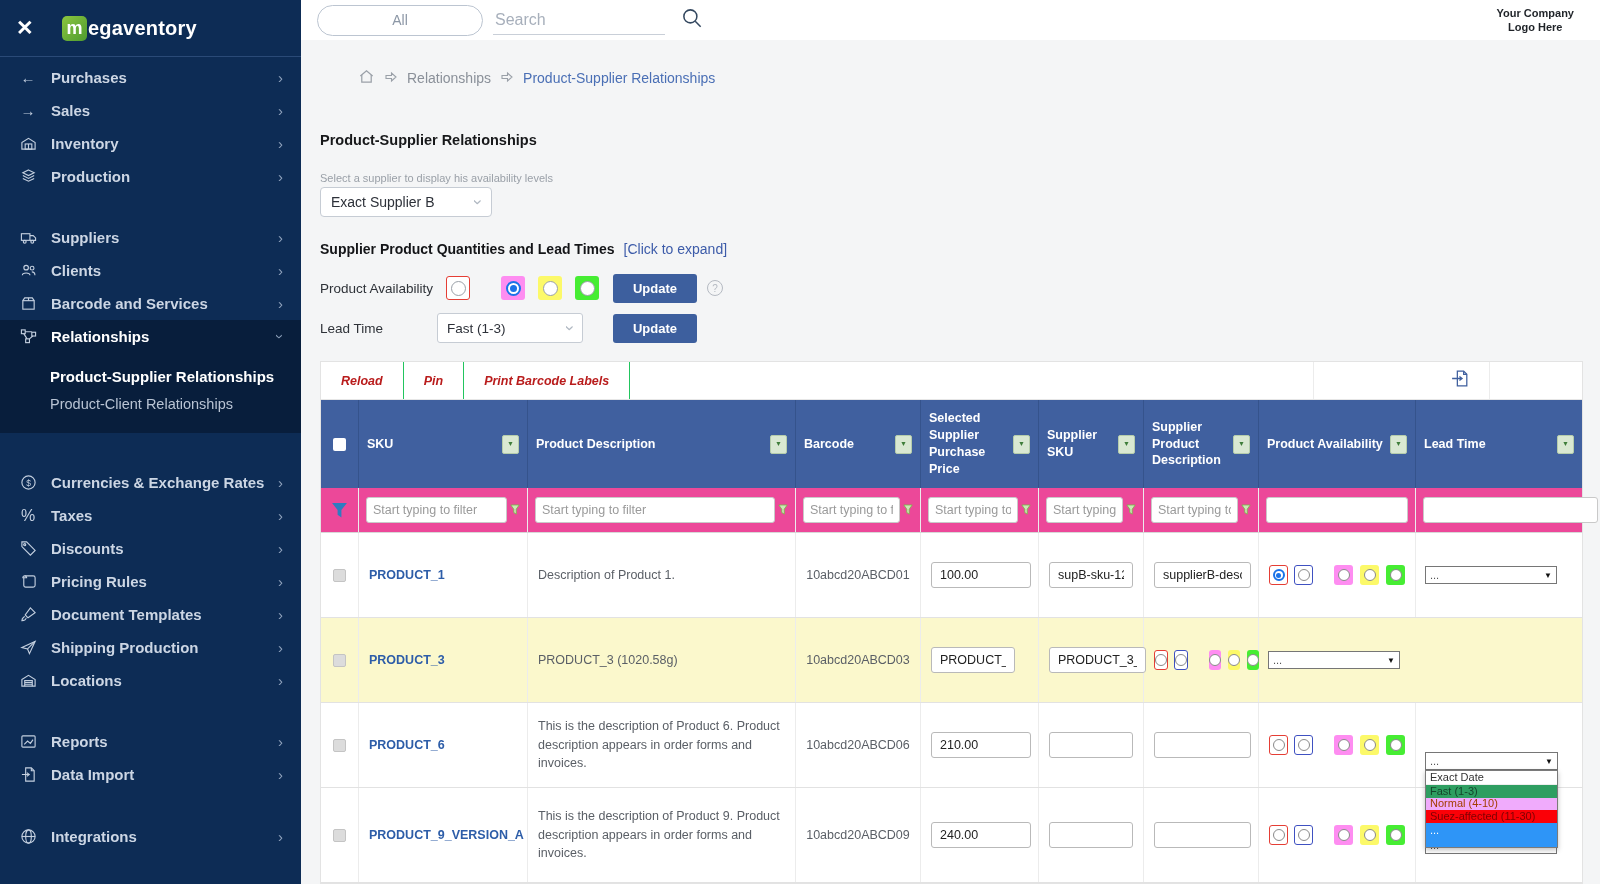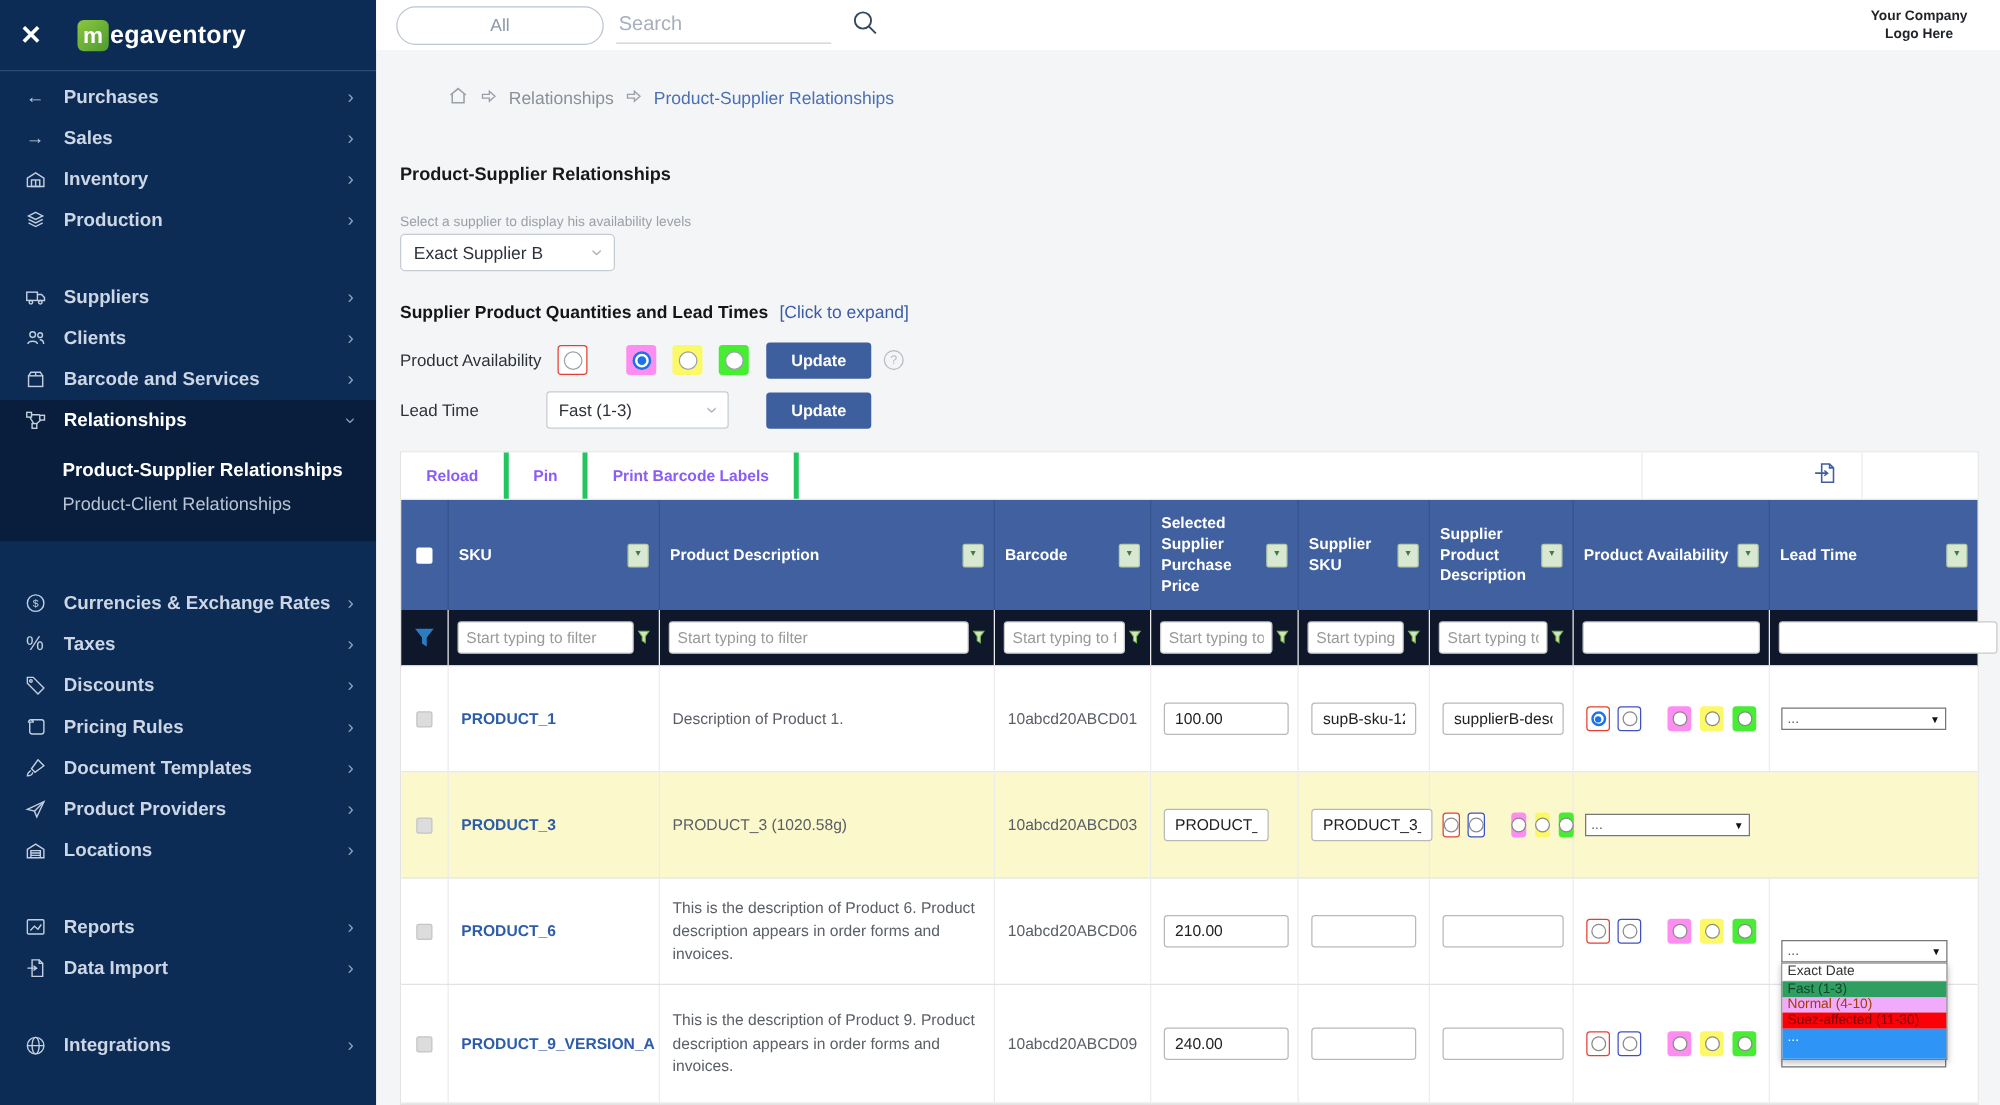--- a/index.html
+++ b/index.html
@@ -63,36 +63,36 @@
   .radio.sel::after { content:""; position:absolute; inset:2px; background:#1a73e8; border-radius:50%; }
   .update-btn { margin-left:14px; width:84px; height:29px; background:#3d5f9e; color:#fff; font-weight:bold; font-size:13px; border:0; border-radius:3px; display:flex; align-items:center; justify-content:center; cursor:pointer; }
   .ctrl-row.avail .update-btn { margin-left:14px; }
   .help-circ { margin-left:10px; width:16px; height:16px; border-radius:50%; border:1px solid #b5bac2; color:#b5bac2; font-size:10px; display:flex; align-items:center; justify-content:center; }
   .lead-select { width:146px; height:30px; background:#fff; border:1px solid #c6ccd4; border-radius:3px; display:flex; align-items:center; justify-content:space-between; padding:0 9px; font-size:13.5px; color:#2d3139; cursor:pointer; }
   .lead-select + .update-btn { margin-left:30px; }
 
   
   .gridwrap { margin-top:18px; width:1263px; position:relative; background:#fff; border:1px solid #e3e3e3; }
   .toolbar { height:38px; display:flex; align-items:stretch; background:#fff; border-bottom:1px solid #e6e6e6; }
-  .tb-btn { display:flex; align-items:center; padding:0 20px; font-size:12.5px; font-weight:bold; color:#8b5cf6; border-right:4px solid #22c55e; cursor:pointer; }
+  .tb-btn { display:flex; align-items:center; padding:0 20px; font-size:12.5px; font-weight:bold; color:#b91c1c; border-right:1px solid #22c55e; cursor:pointer;font-style:italic; }
   .tb-fill { flex:1; }
   .tb-div { width:1px; background:#ececec; }
   .tb-seg { width:175px; display:flex; align-items:center; justify-content:flex-end; padding-right:18px; }
   .tb-end { width:92px; }
 
   .row { display:grid; grid-template-columns:38px 169px 268px 125px 118px 105px 115px 157px 1fr; }
   .thead { background:#40609f; color:#fff; }
   .th { min-height:88px; display:flex; align-items:center; padding:8px 8px; border-right:1px solid #35538c; font-size:12.5px; font-weight:bold; line-height:1.35; }
   .th:last-child { border-right:0; }
   .th-inner { flex:1; display:flex; align-items:center; justify-content:space-between; gap:4px; }
   .hdr-dd { width:17px; height:19px; min-width:17px; background:#d9e8d2; border:1px solid #b5ccab; border-radius:2px; color:#3e7d3a; font-size:7px; display:flex; align-items:center; justify-content:center; cursor:pointer; }
   .th.cb { justify-content:center; }
   .hdr-check { width:13px; height:13px; background:#fff; border-radius:2px; cursor:pointer; }
 
-  .frow { background:#0f172a; border-bottom:1px solid #d8d8d8; }
+  .frow { background:#ec4899; border-bottom:1px solid #d8d8d8; }
   .fcell { height:44px; display:flex; align-items:center; padding:0 7px; border-right:1px solid #ececec; }
   .fcell:last-child { border-right:0; }
   .fcell input { flex:1; min-width:0; height:26px; border:1px solid #c9c9c9; border-radius:3px; padding:0 6px; font-size:12.5px; color:#333; font-family:inherit; outline:none; }
   .fcell input::placeholder { color:#9a9a9a; }
   .gfunnel { margin-left:3px; min-width:10px; }
 
   .trow { border-bottom:1px solid #e2e2e2; background:#fff; }
   .trow.hl { background:#fbf8cc; }
   .tcell { display:flex; align-items:center; padding:0 10px; border-right:1px solid #ececec; font-size:12.5px; color:#5a5f66; }
   .tcell:last-child { border-right:0; }
@@ -279,21 +279,21 @@
       <span class="nav-label">Document Templates</span>
       <span class="nav-chev">›</span>
     </div>
     <div class="nav-item">
       <span class="nav-ico">
           <svg width="17" height="17" viewBox="0 0 18 18">
             <path d="M2 9 L16 2.5 L10 15.5 L8 10.5 Z"></path>
             <line x1="8" y1="10.5" x2="16" y2="2.5"></line>
           </svg>
         </span>
-      <span class="nav-label">Product Providers</span>
+      <span class="nav-label">Shipping Production</span>
       <span class="nav-chev">›</span>
     </div>
     <div class="nav-item">
       <span class="nav-ico">
           <svg width="17" height="17" viewBox="0 0 18 18">
             <path d="M2 8 L9 3.5 16 8 V15 H2 Z"></path>
             <path d="M5 15 V9 H13 V15 M5 11 H13 M5 13 H13"></path>
           </svg>
         </span>
       <span class="nav-label">Locations</span>

